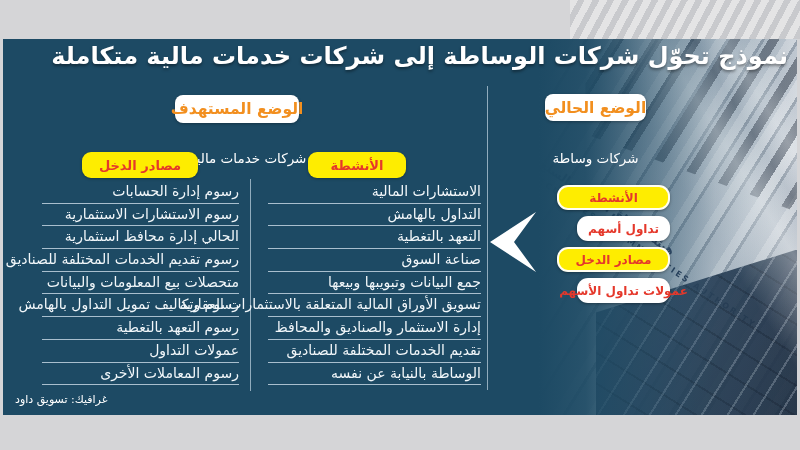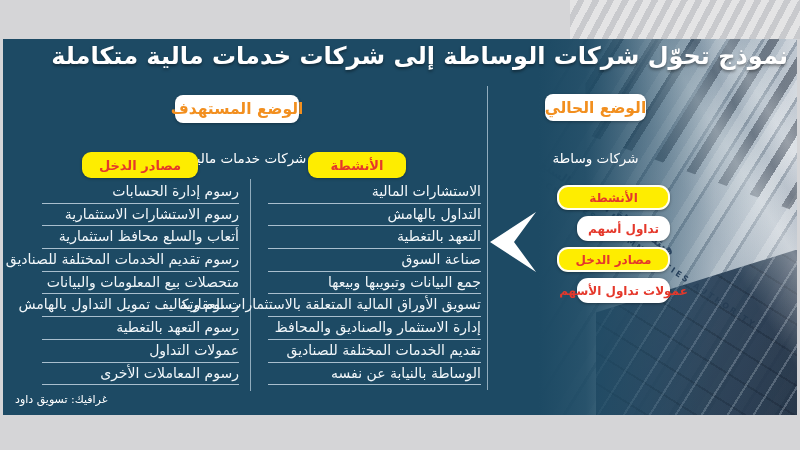--- a/index.html
+++ b/index.html
@@ -142,21 +142,21 @@
         <div class="row">الوساطة بالنيابة عن نفسه</div>
       </div>
 
     <div class="col-badge" style="left:79px; top:113px; width:116px; height:26px;">مصادر الدخل</div>
     <div class="list" style="left:39px; top:142px; width:197px;">
 
         <div class="row">رسوم إدارة الحسابات</div>
 
         <div class="row">رسوم الاستشارات الاستثمارية</div>
 
-        <div class="row">أتعاب والسلع محافظ استثمارية</div>
+        <div class="row">الحالي إدارة محافظ استثمارية</div>
 
         <div class="row">رسوم تقديم الخدمات المختلفة للصناديق</div>
 
         <div class="row">متحصلات بيع المعلومات والبيانات</div>
 
         <div class="row">رسوم وتكاليف تمويل التداول بالهامش</div>
 
         <div class="row">رسوم التعهد بالتغطية</div>
 
         <div class="row">عمولات التداول</div>

